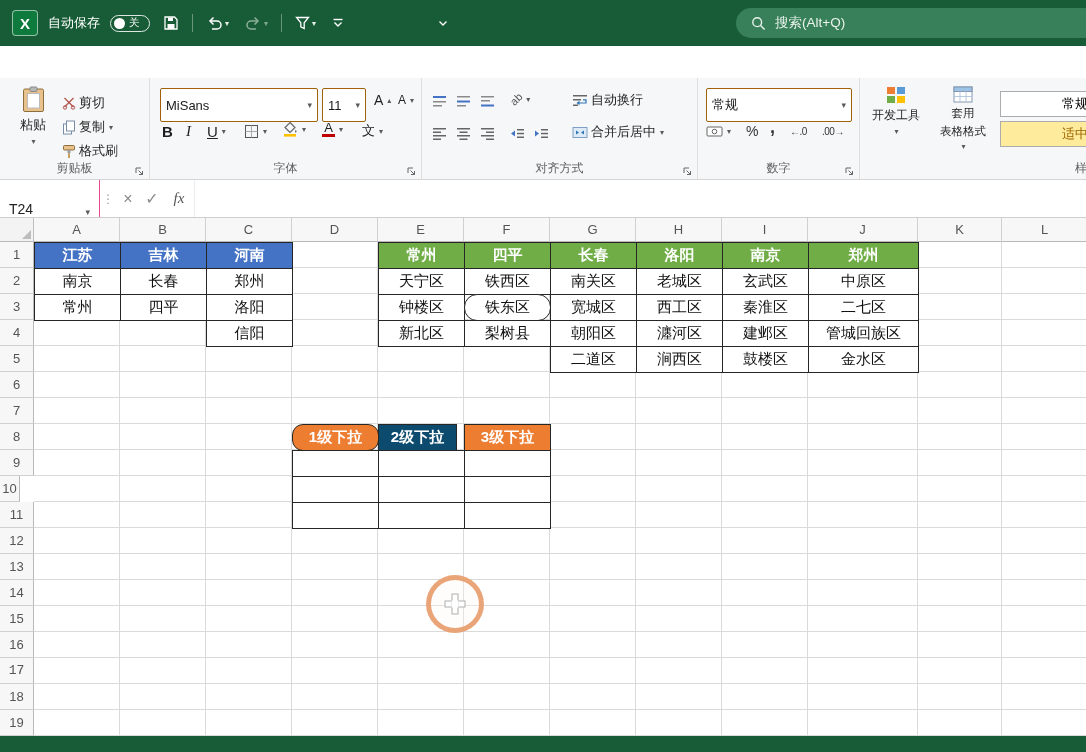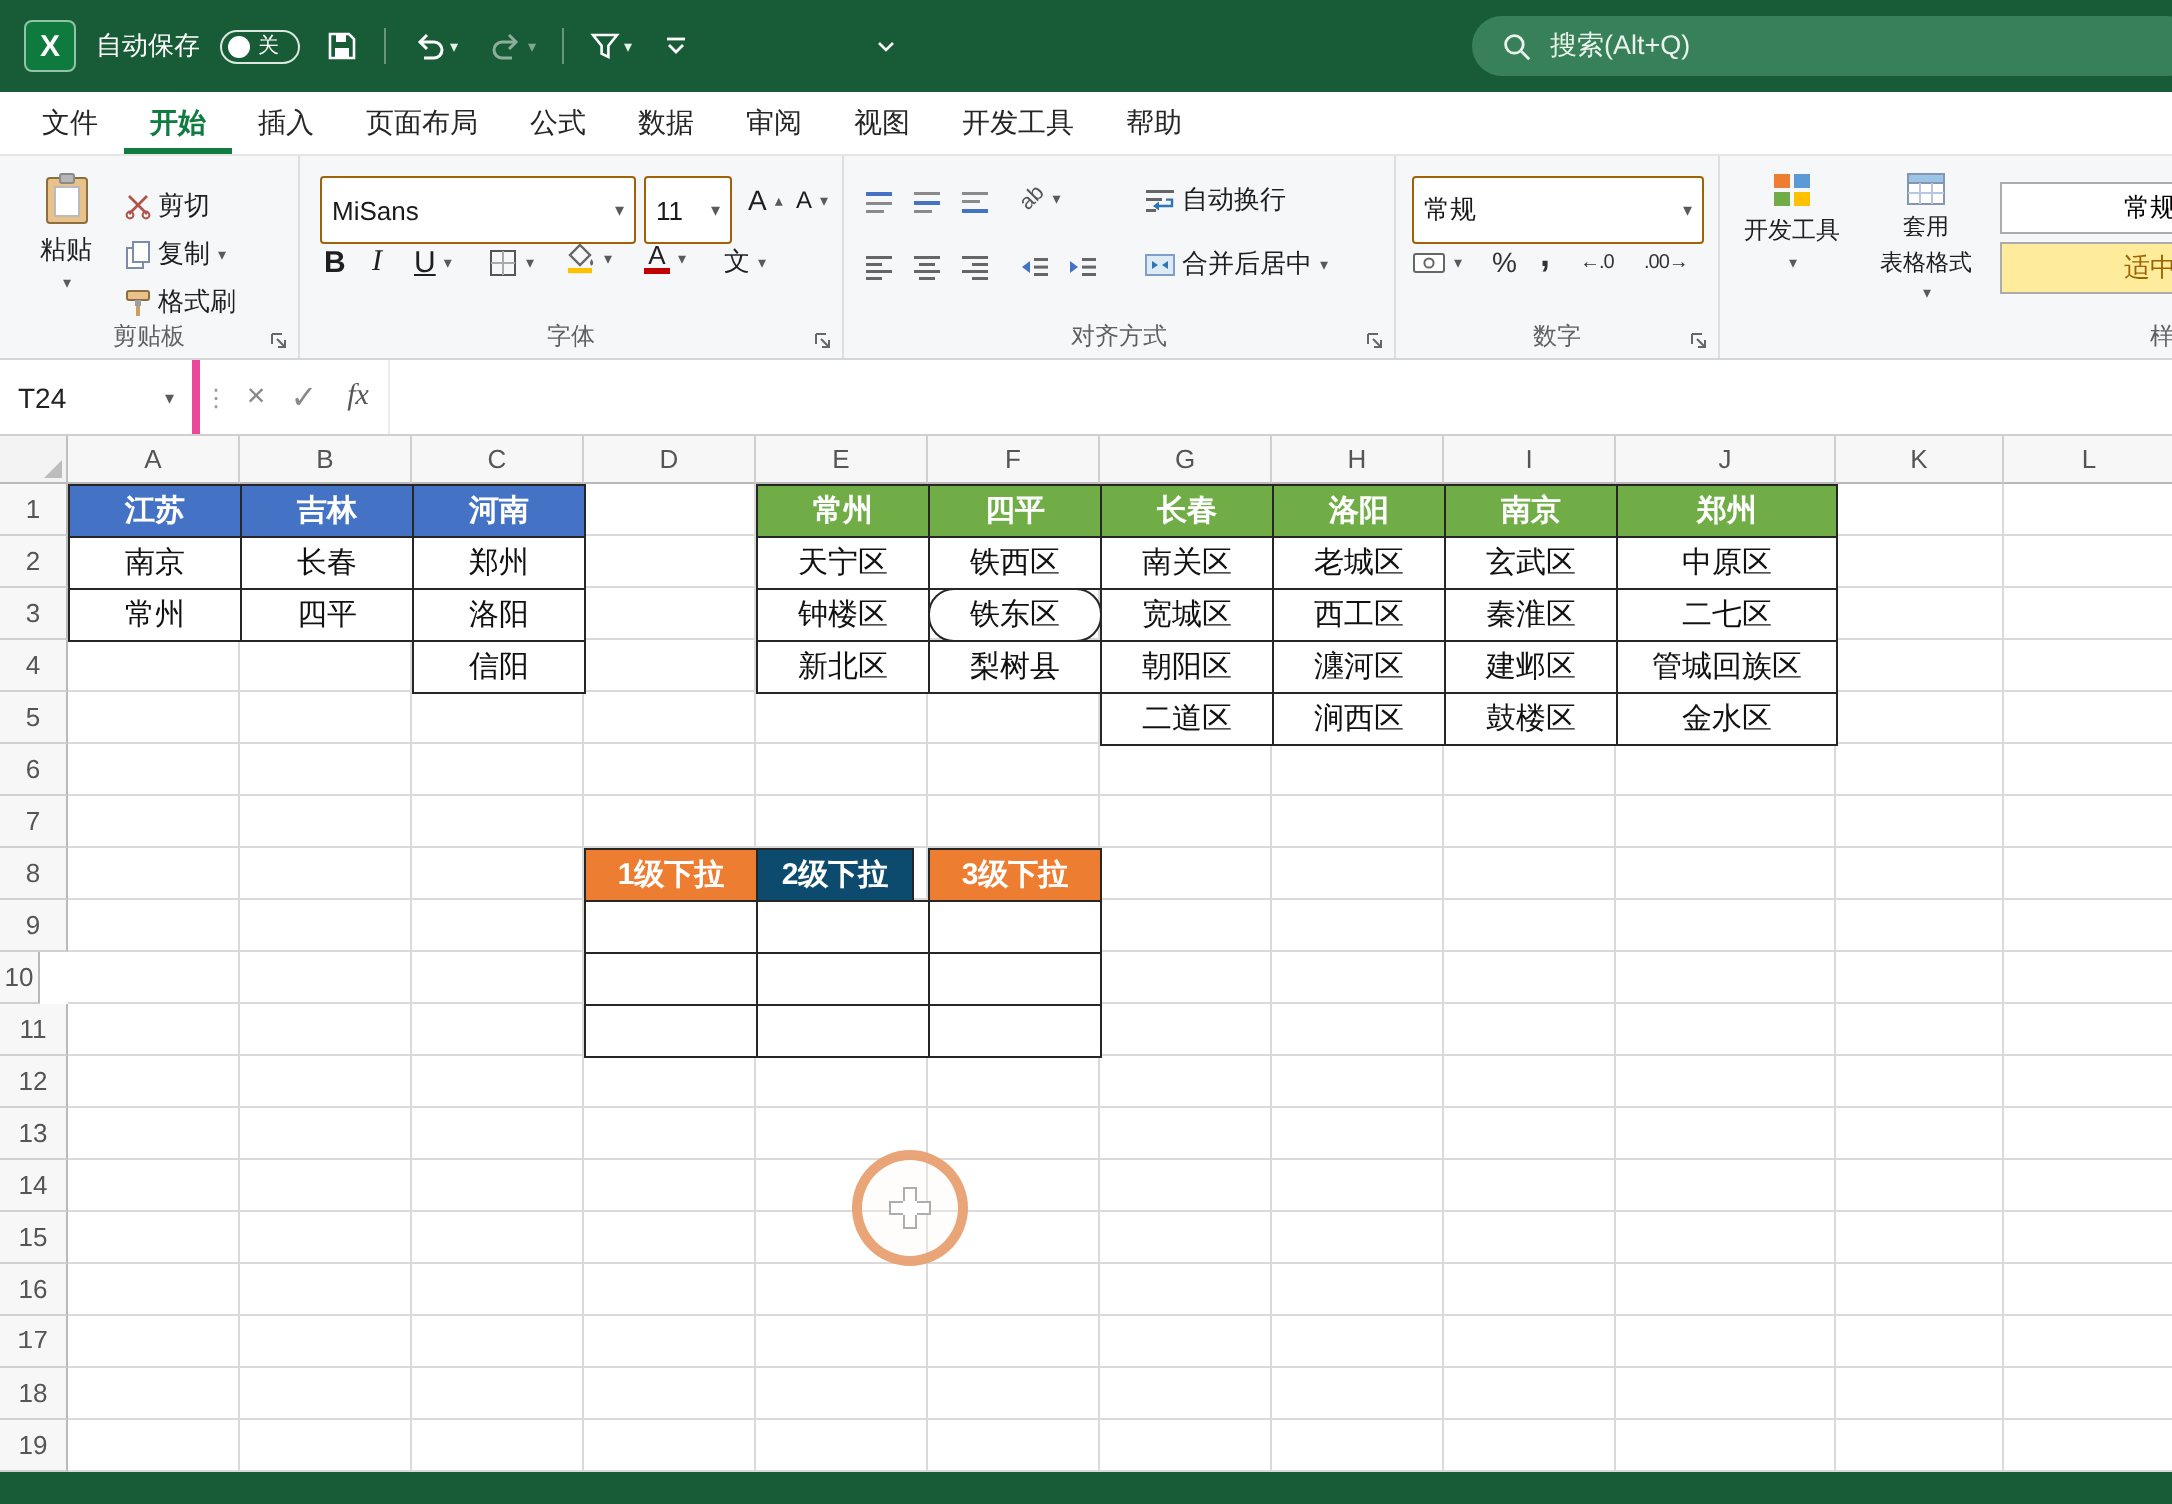--- a/index.html
+++ b/index.html
@@ -45,21 +45,21 @@
   .ulett { text-decoration:underline; font-size:15px; }
   .fcbar { display:block; width:13px; height:3px; background:#C00000; }
   .fcwrap { display:flex; flex-direction:column; align-items:center; line-height:13px; font-size:13px; }
   .orient { transform:rotate(-45deg); font-size:11px; color:#555; }
   .numglyph { font-size:14px; color:#333; }
   .decbtn { font-size:10px; color:#333; letter-spacing:-0.5px; }
   .sbox { position:absolute; left:140px; width:150px; height:26px; border:1px solid #ACACAC; display:flex; align-items:center; justify-content:center; font-size:13px; background:#fff; }
 
   
   .fbar { position:absolute; top:180px; left:0; width:100%; height:38px; background:#fff; border-bottom:1px solid #CFCFCF; display:flex; align-items:center; }
-  .namebox { width:100px; height:100%; border-right:4px solid #ec4899; display:flex; align-items:center; padding:0 9px; font-size:14px; color:#222; }
+  .namebox { width:100px; height:100%; border-right:1px solid #ec4899; display:flex; align-items:flex-end; padding:0 9px; font-size:14px; color:#222; }
   .fb-dots { width:16px; text-align:center; color:#9A9A9A; font-size:12px; }
   .fb-x,.fb-check { width:24px; text-align:center; color:#8A8A8A; font-size:16px; }
   .fb-fx { width:30px; text-align:center; font-family:"Liberation Serif",serif; font-style:italic; color:#555; font-size:15px; }
   .fb-input { flex:1; height:100%; border-left:1px solid #ECECEC; }
 
   
   .sheet { position:absolute; top:218px; left:0; width:1086px; height:518px; background:#fff; overflow:hidden; }
   .corner { position:absolute; left:0; top:0; background:#F3F3F3; border-right:1px solid #C0C0C0; border-bottom:1px solid #B9B9B9; }
   .corner::after { content:""; position:absolute; right:2px; bottom:2px; width:0; height:0; border-bottom:9px solid #BDBDBD; border-left:9px solid transparent; }
   .ch { position:absolute; top:0; background:#F7F7F7; border-right:1px solid #D0D0D0; border-bottom:1px solid #B9B9B9; color:#555; font-size:13px; display:flex; align-items:center; justify-content:center; }
@@ -135,32 +135,20 @@
     </div>
     <div class="searchbox">
       <svg width="15" height="15" viewBox="0 0 15 15">
           <circle cx="6.2" cy="6.2" r="4.4" fill="none" stroke="#E9F2EC" stroke-width="1.4"></circle>
           <path d="M9.6 9.6 L13.6 13.6" stroke="#E9F2EC" stroke-width="1.4"></path>
         </svg>
       <span>搜索(Alt+Q)</span>
     </div>
   </div>
 
-  <div class="tabbar">
-      <div class="tab">文件</div>
-      <div class="tab active">开始</div>
-      <div class="tab">插入</div>
-      <div class="tab">页面布局</div>
-      <div class="tab">公式</div>
-      <div class="tab">数据</div>
-      <div class="tab">审阅</div>
-      <div class="tab">视图</div>
-      <div class="tab">开发工具</div>
-      <div class="tab">帮助</div>
-    </div>
 
   <div class="ribbon">
 
     <div class="rgroup" style="width:150px">
       <div class="paste">
         <svg width="25" height="27" viewBox="0 0 25 27">
             <rect x="2.5" y="3" width="20" height="22.5" rx="1.5" fill="#E8C28A" stroke="#8D6E3F"></rect>
             <rect x="9" y="1" width="7" height="4.5" rx="1" fill="#B7B7B7" stroke="#8A8A8A"></rect>
             <rect x="6.5" y="7.5" width="12" height="14.5" fill="#fff" stroke="#BBBBBB"></rect>
           </svg>
@@ -527,21 +515,21 @@
       <div class="tcell" style="left: 378px; top: 102px; width: 87px; height: 27px;">新北区</div>
       <div class="tcell" style="left: 464px; top: 102px; width: 87px; height: 27px;">梨树县</div>
       <div class="tcell" style="left: 550px; top: 102px; width: 87px; height: 27px;">朝阳区</div>
       <div class="tcell" style="left: 636px; top: 102px; width: 87px; height: 27px;">瀍河区</div>
       <div class="tcell" style="left: 722px; top: 102px; width: 87px; height: 27px;">建邺区</div>
       <div class="tcell" style="left: 808px; top: 102px; width: 111px; height: 27px;">管城回族区</div>
       <div class="tcell" style="left: 550px; top: 128px; width: 87px; height: 27px;">二道区</div>
       <div class="tcell" style="left: 636px; top: 128px; width: 87px; height: 27px;">涧西区</div>
       <div class="tcell" style="left: 722px; top: 128px; width: 87px; height: 27px;">鼓楼区</div>
       <div class="tcell" style="left: 808px; top: 128px; width: 111px; height: 27px;">金水区</div>
-      <div class="tcell thead" style="left: 292px; top: 206px; width: 87px; height: 27px; background: rgb(237, 125, 49);">1级下拉</div>
+      <div class="tcell thead" style="left: 292px; top: 206px; width: 87px; height: 27px; background: rgb(237, 125, 49); border-radius: 11px;">1级下拉</div>
       <div class="tcell thead" style="left: 378px; top: 206px; width: 79px; height: 27px; background: #0c4a6e;">2级下拉</div>
       <div class="tcell thead" style="left: 464px; top: 206px; width: 87px; height: 27px; background: rgb(237, 125, 49);">3级下拉</div>
       <div class="tcell" style="left: 292px; top: 232px; width: 87px; height: 27px;"></div>
       <div class="tcell" style="left: 378px; top: 232px; width: 87px; height: 27px;"></div>
       <div class="tcell" style="left: 464px; top: 232px; width: 87px; height: 27px;"></div>
       <div class="tcell" style="left: 292px; top: 258px; width: 87px; height: 27px;"></div>
       <div class="tcell" style="left: 378px; top: 258px; width: 87px; height: 27px;"></div>
       <div class="tcell" style="left: 464px; top: 258px; width: 87px; height: 27px;"></div>
       <div class="tcell" style="left: 292px; top: 284px; width: 87px; height: 27px;"></div>
       <div class="tcell" style="left: 378px; top: 284px; width: 87px; height: 27px;"></div>

